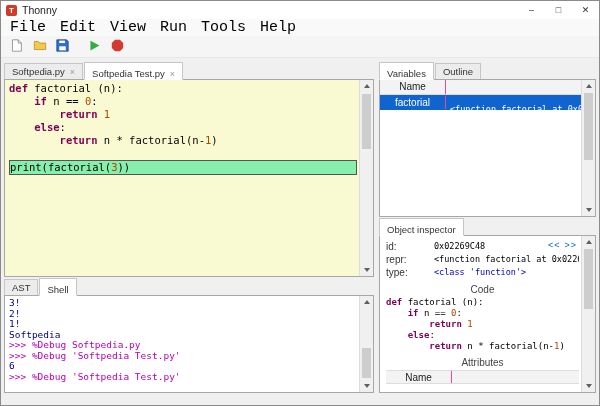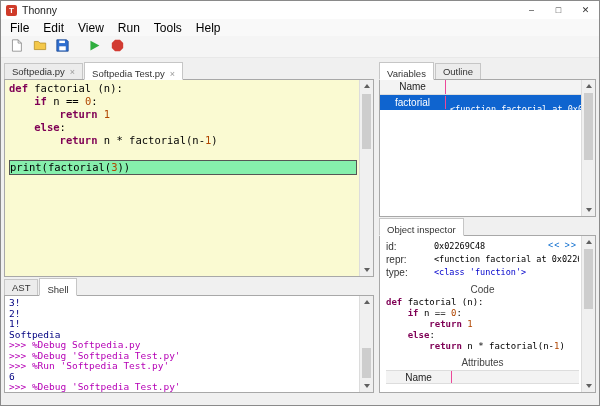--- a/index.html
+++ b/index.html
@@ -5,21 +5,21 @@
   *{box-sizing:border-box;margin:0;padding:0;}
   html,body{width:600px;height:406px;}
   body{font-family:"Liberation Sans",sans-serif;font-size:11px;color:#000;background:#fff;}
   .window{width:600px;height:406px;border:1px solid #8a8a8a;display:flex;flex-direction:column;background:#f0f0f0;overflow:hidden;}
   .titlebar{height:18px;background:#ffffff;display:flex;align-items:center;padding-left:5px;flex:0 0 auto;}
   .app-icon{width:11px;height:11px;background:#cf3b2a;color:#fff;font-size:8px;font-weight:bold;display:flex;align-items:center;justify-content:center;border-radius:2px;}
   .title-text{margin-left:5px;font-size:10.5px;color:#222;}
   .win-controls{margin-left:auto;display:flex;height:100%;}
   .win-btn{width:27px;display:flex;align-items:center;justify-content:center;font-size:9px;color:#333;}
   .menubar{height:17px;background:#f9f9f9;display:flex;align-items:center;padding-left:2px;flex:0 0 auto;}
-  .menu-item{padding:1px 7px;font-size:12px;}
+  .menu-item{padding:1px 7px;font-size:15px;font-family:Liberation Mono, monospace;}
   .toolbar{height:22px;background:#f5f5f5;display:flex;align-items:center;gap:2px;padding-left:5px;flex:0 0 auto;border-bottom:1px solid #e8e8e8;}
   .tool-btn{width:21px;height:19px;display:flex;align-items:center;justify-content:center;}
   .tool-btn.gap{margin-left:9px;}
   .main{flex:1;display:flex;padding:3px 3px 12px 3px;min-height:0;}
   .left-col{width:370px;flex:0 0 auto;display:flex;flex-direction:column;min-height:0;}
   .splitter-v{width:5px;flex:0 0 auto;}
   .right-col{flex:1;display:flex;flex-direction:column;min-width:0;}
   .tabbar{height:18px;display:flex;align-items:flex-end;flex:0 0 auto;}
   .tab{height:16px;display:flex;align-items:center;gap:5px;padding:0 7px;font-size:9.5px;background:#ececec;border:1px solid #c6c6c6;border-bottom:none;margin-right:1px;color:#333;white-space:nowrap;}
   .tab.active{background:#ffffff;height:18px;position:relative;z-index:2;margin-bottom:-1px;border-bottom:1px solid #fff;align-items:flex-end;}
@@ -154,21 +154,20 @@
           </div>
         </div>
       <div class="shell">
         <div>
             <div class="shell-line output">3!</div>
             <div class="shell-line output">2!</div>
             <div class="shell-line output">1!</div>
             <div class="shell-line output">Softpedia</div>
             <div class="shell-line magic">&gt;&gt;&gt; %Debug Softpedia.py</div>
             <div class="shell-line magic">&gt;&gt;&gt; %Debug 'Softpedia Test.py'</div>
-            <div class="shell-line magic">&gt;&gt;&gt; %Run 'Softpedia Test.py'</div>
             <div class="shell-line output">6</div>
             <div class="shell-line magic">&gt;&gt;&gt; %Debug 'Softpedia Test.py'</div>
           </div>
         <div class="vscroll">
           <div class="arr up"></div>
           <div class="track">
               <div class="thumb" style="top:55%;height:42%;"></div>
             </div>
           <div class="arr down"></div>
         </div>

